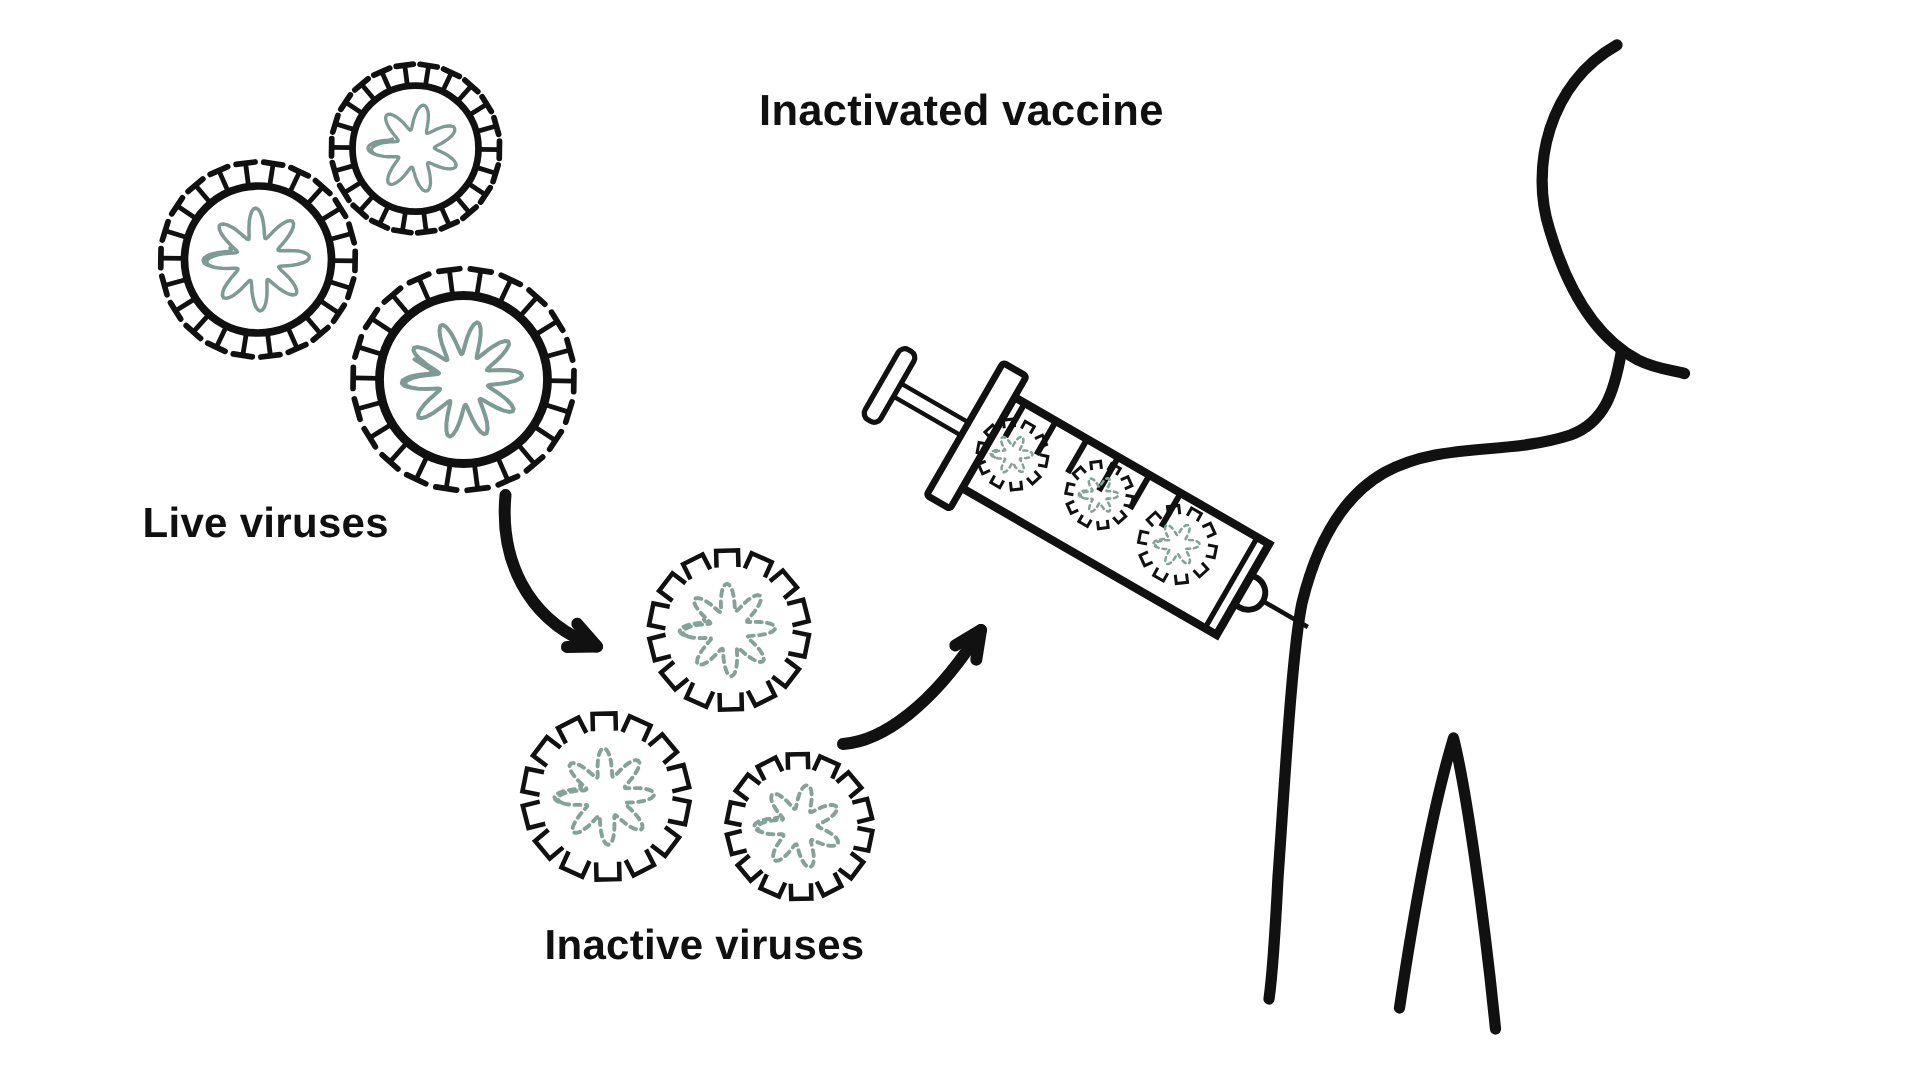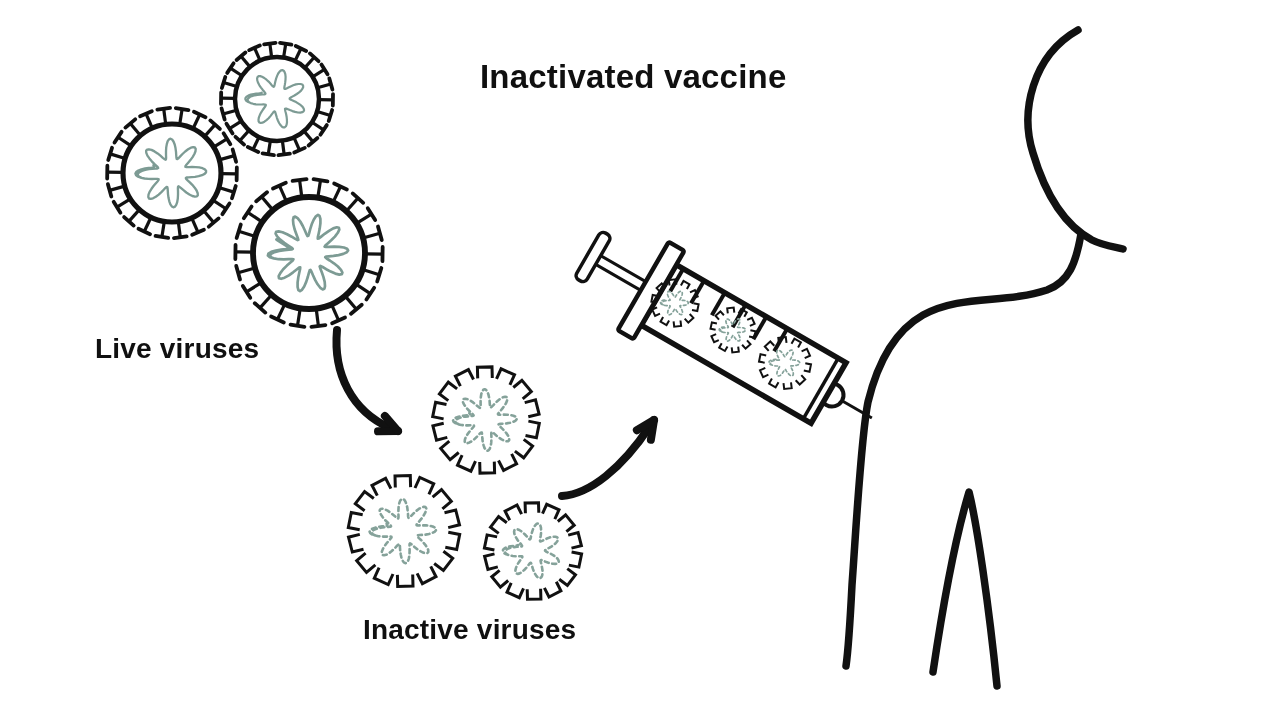--- a/index.html
+++ b/index.html
@@ -12,21 +12,21 @@
   }
   #art{position:absolute;left:0;top:0;}
   .diagram-label{
     position:absolute;
     font-weight:700;
     color:#101010;
     font-size:28px;
     letter-spacing:0.2px;
     white-space:nowrap;
   }
-  .label-title{left:480px;top:58px;font-size:33px;}
+  .label-title{left:506px;top:58px;font-size:29px;}
   .label-live{left:95px;top:333px;}
   .label-inactive{left:363px;top:614px;}
 </style>
 </head>
 <body>
 
 <div id="canvas">
   <svg id="art" width="1280" height="720" viewBox="0 0 1280 720">
       <g>
         <g>

